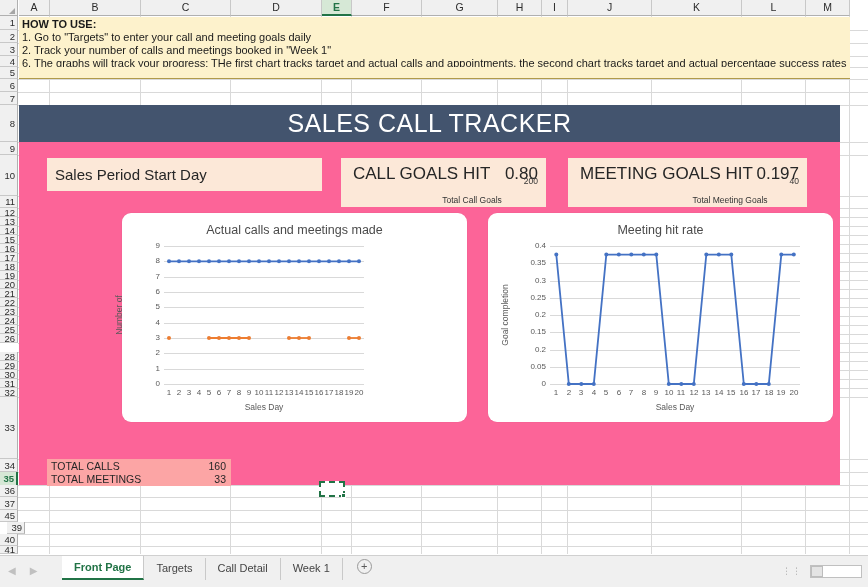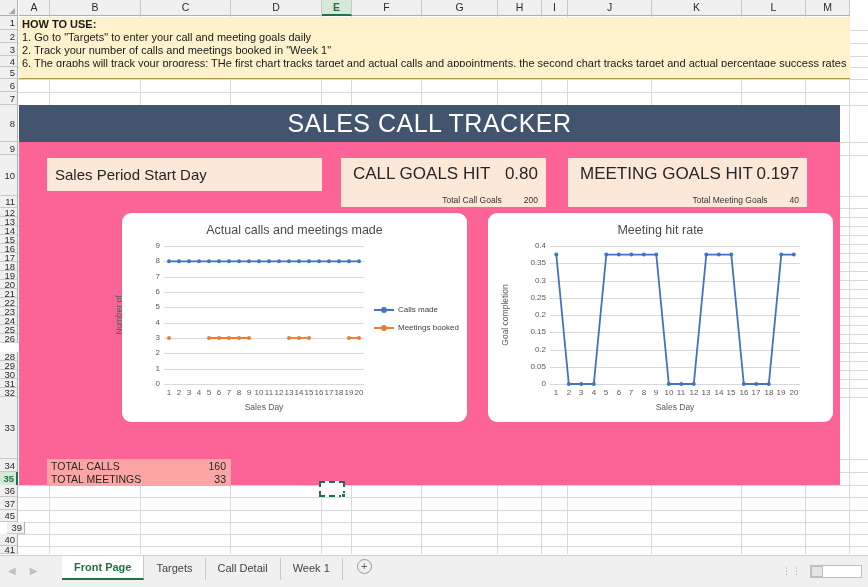--- a/index.html
+++ b/index.html
@@ -68,21 +68,21 @@
     display: flex; align-items: baseline; justify-content: flex-end;
     padding: 0 8px; font-size: 17px; color: #262626; white-space: nowrap;
   }
   .kpi .main .lbl { flex: 1; text-align: left; padding-left: 4px; }
   .kpi .main .val { font-size: 17px; }
   .kpi .sub {
     position: absolute; left: 0; right: 0; bottom: 2px;
     display: flex; justify-content: flex-end; padding: 0 8px;
     font-size: 8.5px; color: #333333; white-space: nowrap;
   }
-  .kpi .sub .slbl { padding-right: 22px; }
+  .kpi .sub .slbl { padding-right: 22px; margin-top: 19px; }
   .startbox {
     position: absolute; background: #fce8d8;
     font-size: 15px; color: #262626; display: flex; align-items: center;
     padding-left: 8px;
   }
 
   
   .card {
     position: absolute; background: #ffffff; border-radius: 9px;
     box-shadow: 0 0 0 0.5px rgba(0,0,0,0.04);
@@ -391,30 +391,20 @@
         <circle cx="117.0" cy="125.0" r="2" fill="#ed7d31"></circle>
         <circle cx="127.0" cy="125.0" r="2" fill="#ed7d31"></circle>
         <polyline points="167.0,125.0 177.0,125.0 187.0,125.0" fill="none" stroke="#ed7d31" stroke-width="1.8"></polyline>
         <circle cx="167.0" cy="125.0" r="2" fill="#ed7d31"></circle>
         <circle cx="177.0" cy="125.0" r="2" fill="#ed7d31"></circle>
         <circle cx="187.0" cy="125.0" r="2" fill="#ed7d31"></circle>
         <polyline points="227.0,125.0 237.0,125.0" fill="none" stroke="#ed7d31" stroke-width="1.8"></polyline>
         <circle cx="227.0" cy="125.0" r="2" fill="#ed7d31"></circle>
         <circle cx="237.0" cy="125.0" r="2" fill="#ed7d31"></circle>
       </svg>
-      <div class="legend" style="left: 252px; top: 92.34px;">
-        <div class="row">
-          <span class="swatch" style="background: rgb(68, 114, 196);"></span>
-          <span>Calls made</span>
-        </div>
-        <div class="row">
-          <span class="swatch" style="background: rgb(237, 125, 49);"></span>
-          <span>Meetings booked</span>
-        </div>
-      </div>
     </div>
 
   <div class="card" id="card1" style="left:488px; top:213px; width:345px; height:209px;">
     <div class="ctitle">Meeting hit rate</div>
   <div class="gl" style="left: 62px; width: 250px; top: 171px;"></div>
       <div class="ytick" style="left: 32px; top: 167px;">0</div>
       <div class="gl" style="left: 62px; width: 250px; top: 154px;"></div>
       <div class="ytick" style="left: 32px; top: 150px;">0.05</div>
       <div class="gl" style="left: 62px; width: 250px; top: 137px;"></div>
       <div class="ytick" style="left: 32px; top: 133px;">0.2</div>

